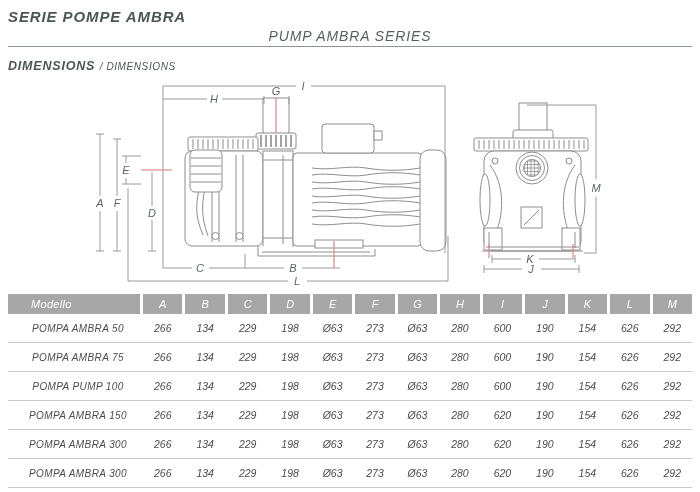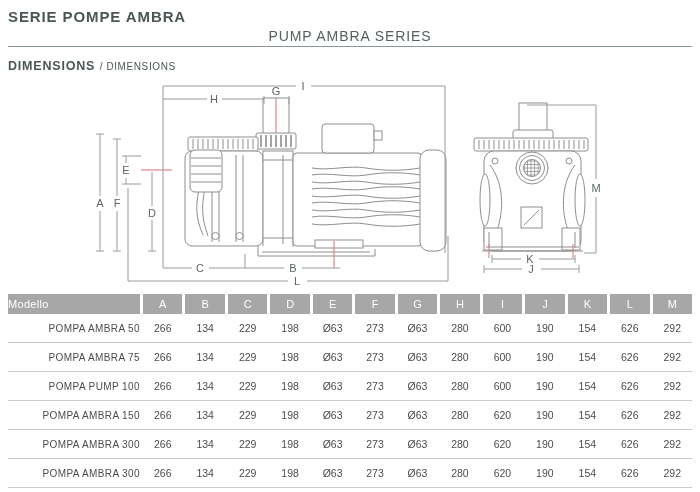--- a/index.html
+++ b/index.html
@@ -1,39 +1,40 @@
 <!DOCTYPE html>
 <html><head>
 <meta charset="utf-8">
 <style>
   html,body{margin:0;padding:0;background:#fff;}
   .page{
     position:relative;width:700px;height:492px;background:#fff;overflow:hidden;
     font-family:"Liberation Sans","DejaVu Sans",sans-serif;
+    font-style:italic;
   }
   
   .hdr{position:absolute;left:8px;top:8px;right:8px;}
   .title{font-size:15px;letter-spacing:.9px;color:#4d5656;font-weight:600;}
   .subtitle{font-size:14px;letter-spacing:.9px;color:#57605f;margin-top:3px;font-weight:500;text-align:center;}
   .rule{position:absolute;left:8px;right:8px;top:46px;height:1px;background:#8b9897;}
   .section{position:absolute;left:8px;top:56px;color:#4d5656;}
   .section .big{font-size:12.5px;letter-spacing:.8px;font-weight:600;}
   .section .small{font-size:10px;letter-spacing:.6px;font-weight:500;}
   
   .draw{position:absolute;left:0;top:0;width:700px;height:296px;}
   .draw text{font-size:11px;fill:#5c6665;font-family:"Liberation Sans","DejaVu Sans",sans-serif;}
   
   .tbl{position:absolute;left:8px;top:294px;width:684px;}
   .thead,.trow{display:grid;grid-template-columns:132px repeat(13,1fr);column-gap:3px;}
   .thead{height:20px;}
   .hcell{background:#a7a7a7;color:#fff;font-size:11px;display:flex;align-items:center;justify-content:center;}
-  .hcell.model{justify-content:flex-start;padding-left:0;letter-spacing:.3px;}
+  .hcell.model{justify-content:flex-start;padding-left:23px;letter-spacing:.3px;}
   .trow{height:28px;border-bottom:1px solid #c9c9c9;align-items:center;}
   .cell{font-size:10.5px;color:#4c4c4c;text-align:center;}
-  .cell.model{text-align:right;padding-left:8px;font-size:10px;letter-spacing:.4px;color:#4c4c4c;}
+  .cell.model{text-align:center;padding-left:8px;font-size:10px;letter-spacing:.4px;color:#4c4c4c;}
 </style>
 </head>
 <body>
 
 <div class="page">
 
   <div class="hdr">
     <div class="title">SERIE POMPE AMBRA</div>
     <div class="subtitle">PUMP AMBRA SERIES</div>
   </div>

